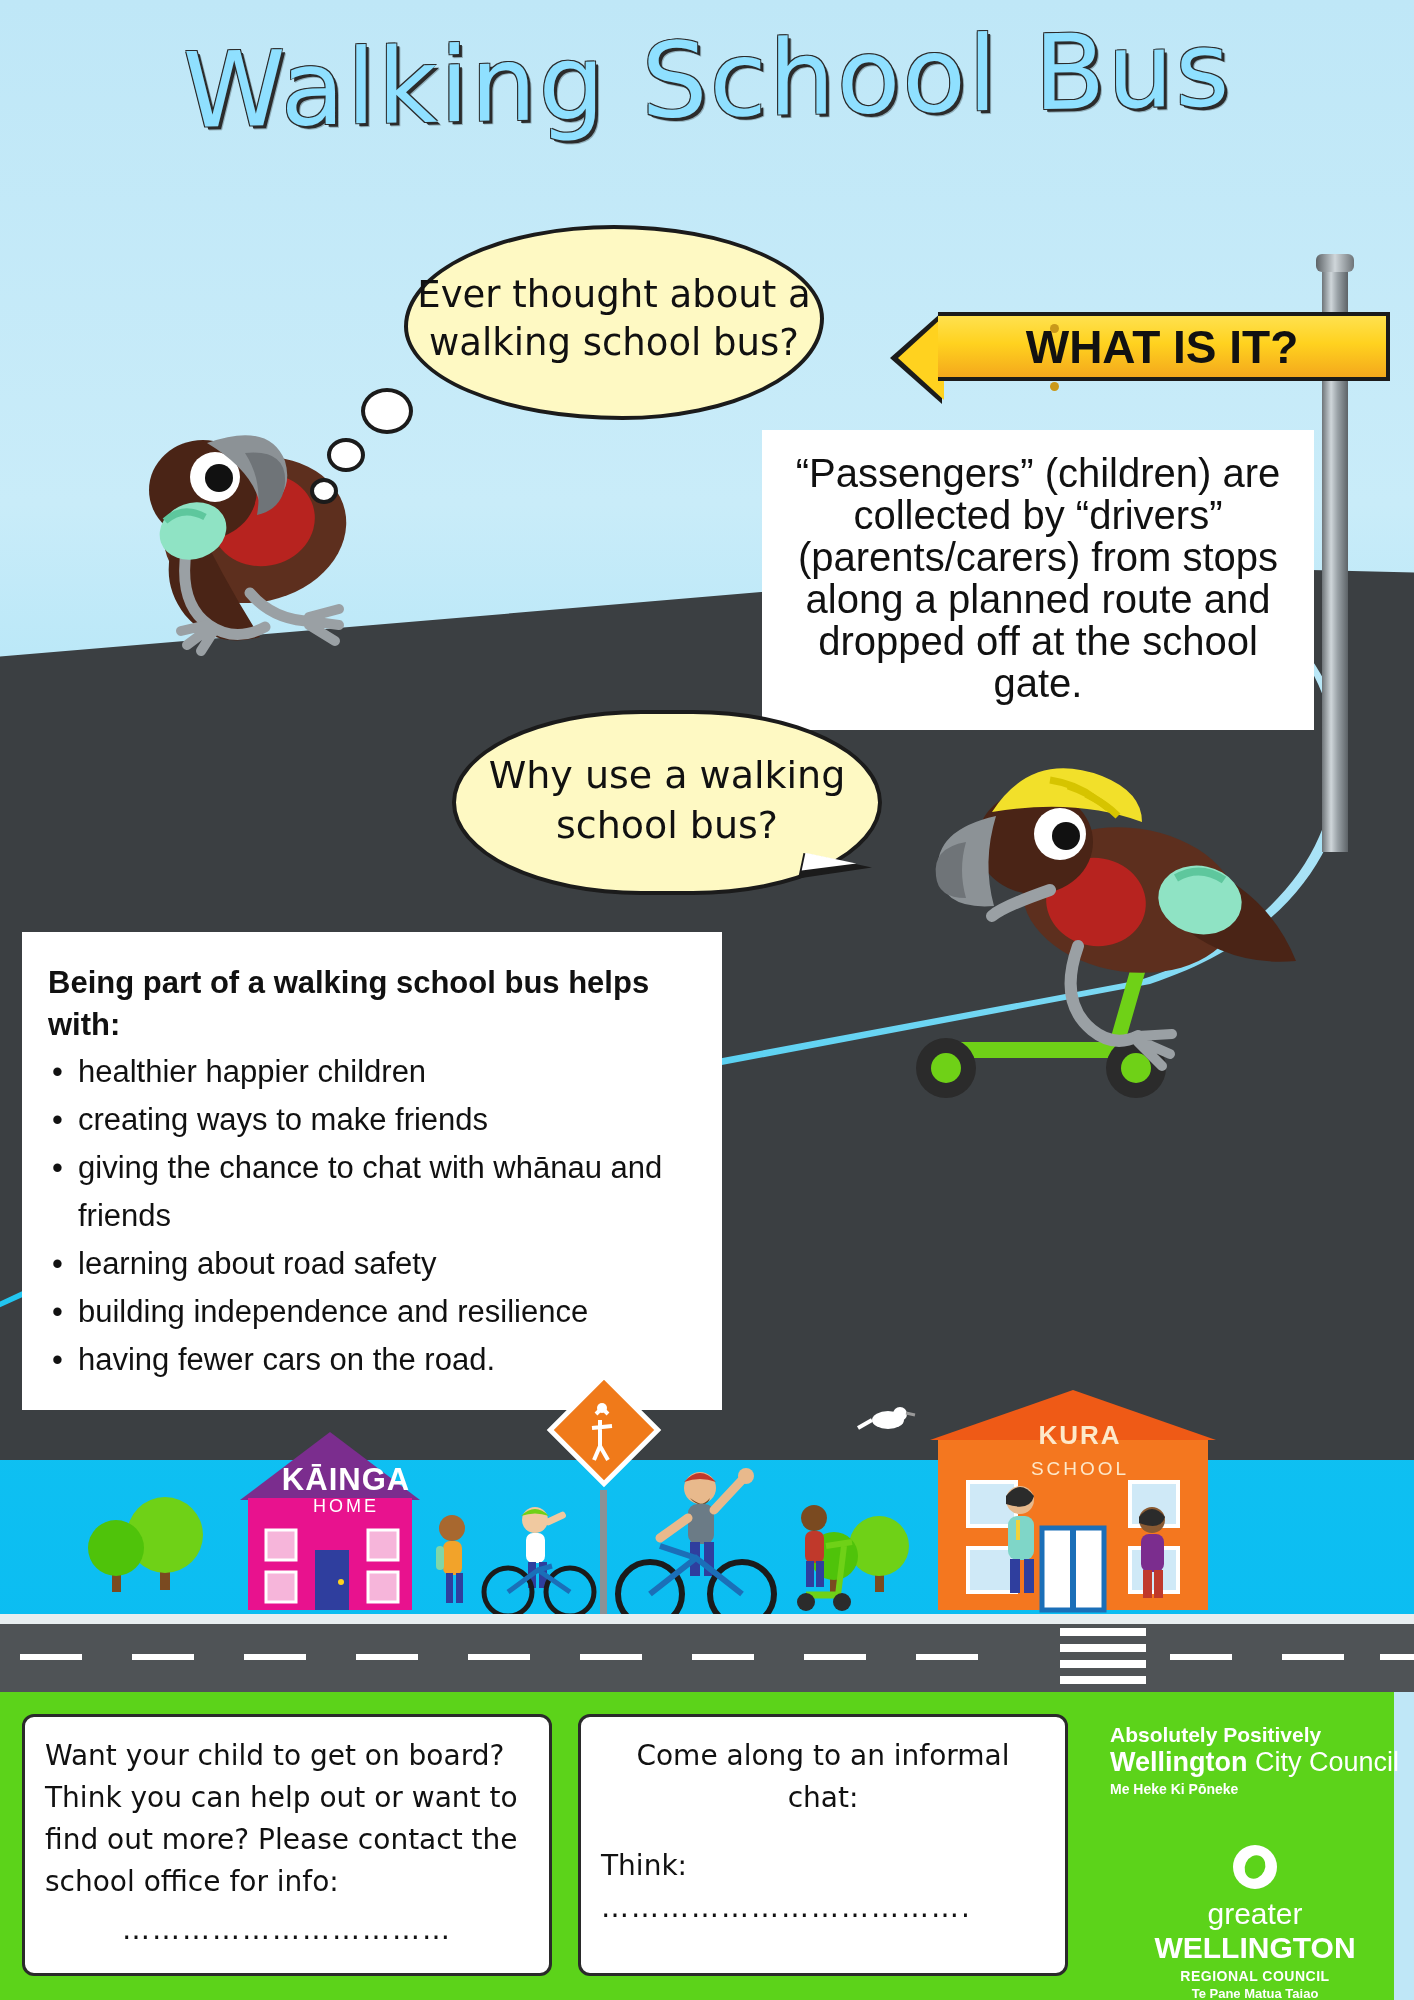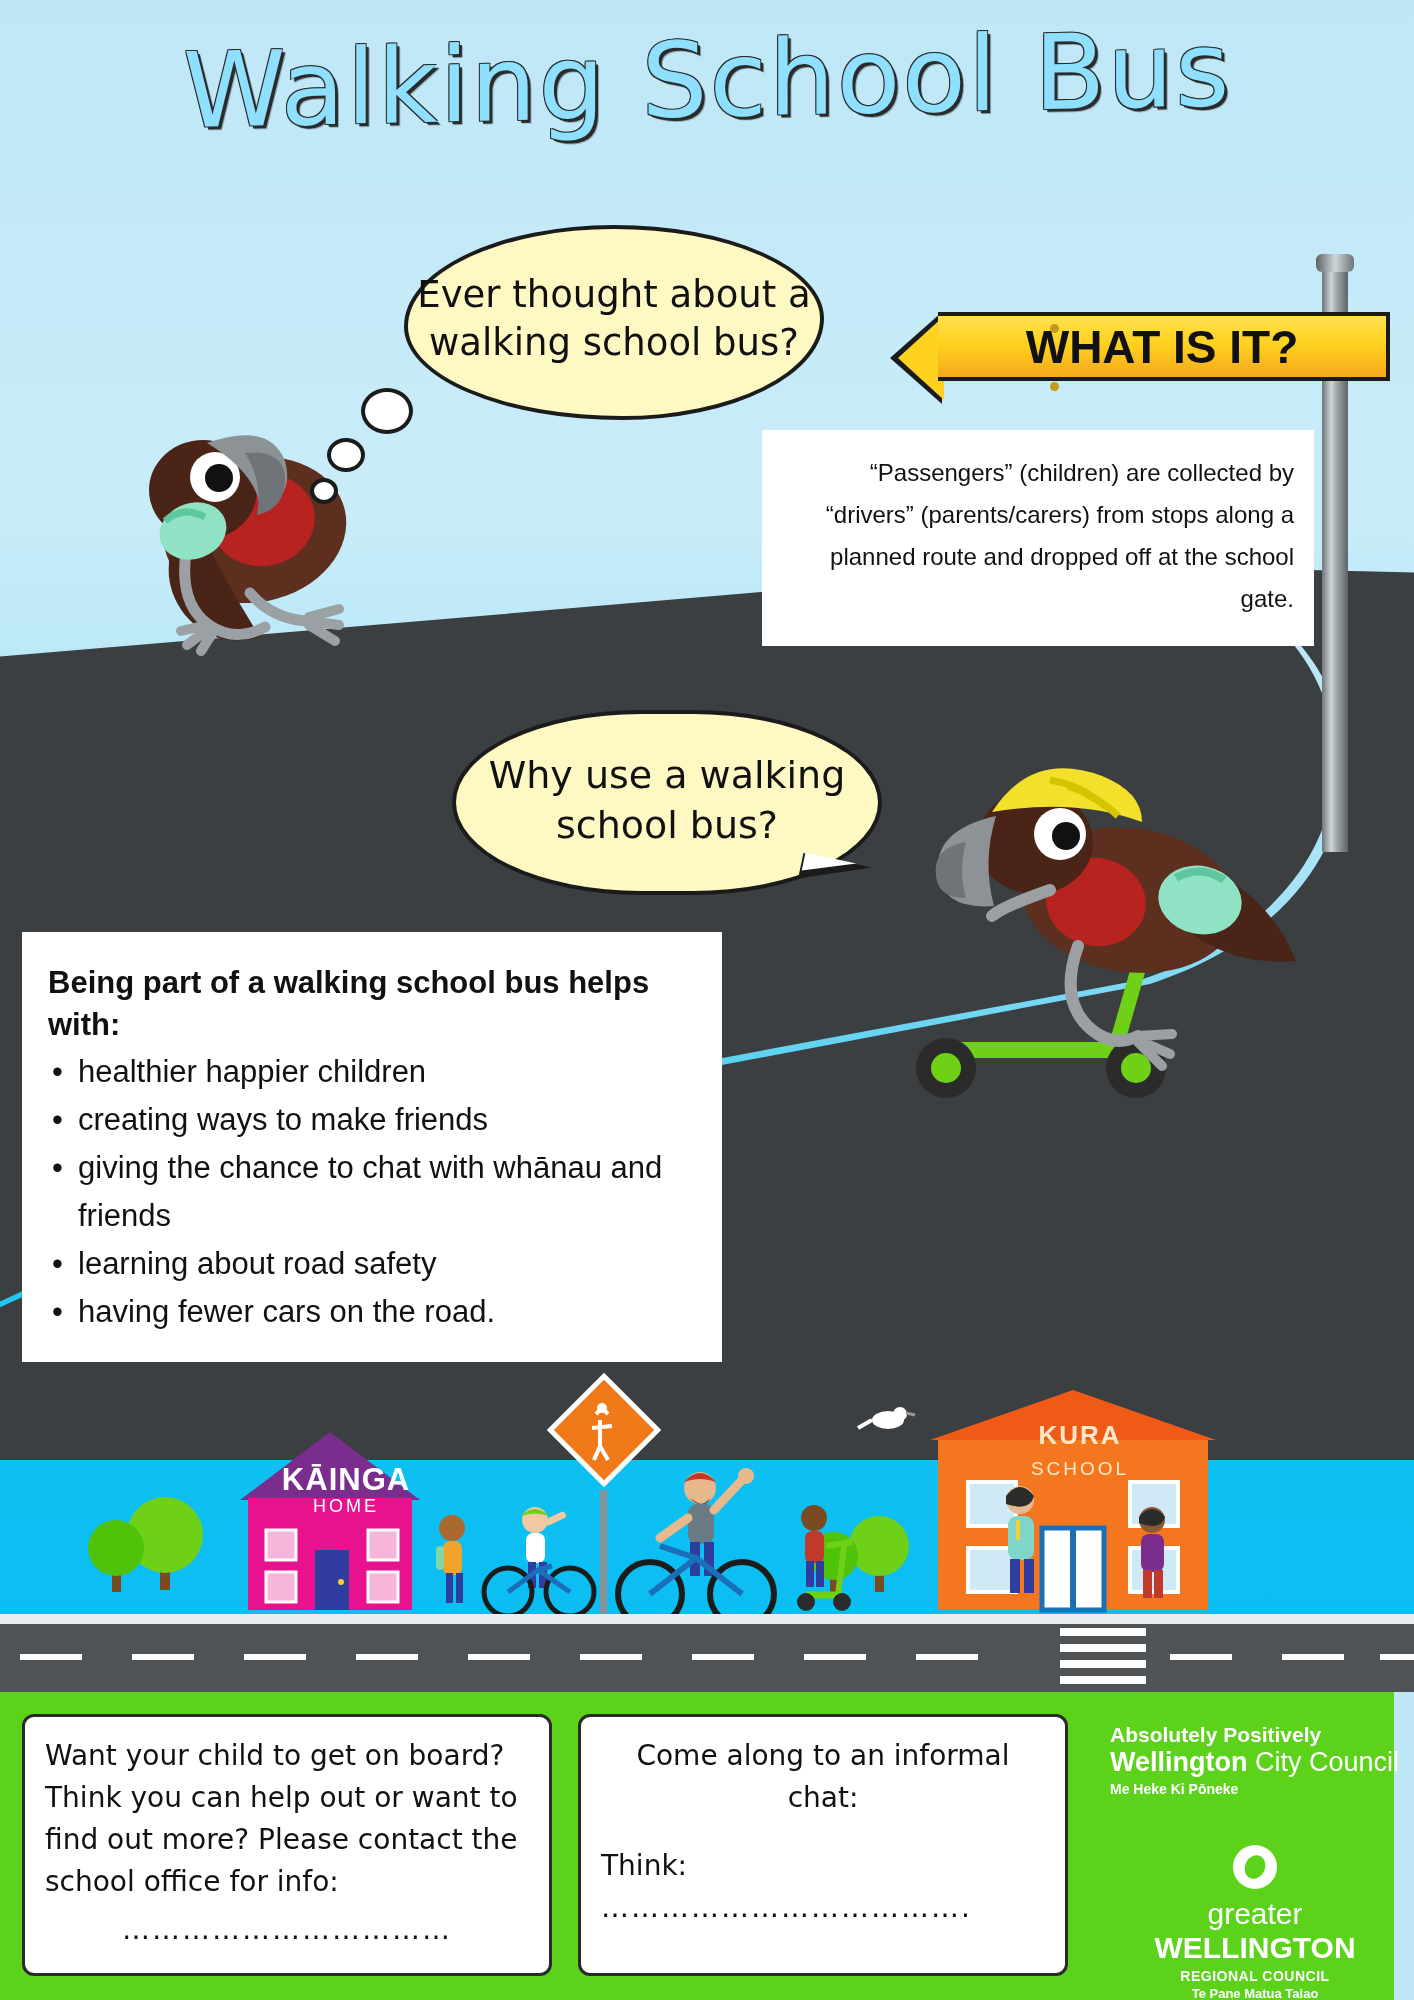--- a/index.html
+++ b/index.html
@@ -91,21 +91,21 @@
   .sign-arrow-in{
     position:absolute;left:8px;top:4px;width:0;height:0;
     border-top:42px solid transparent;border-bottom:42px solid transparent;
     border-right:46px solid #ffd21f;
   }
   .sign-bolt{position:absolute;width:9px;height:9px;border-radius:50%;background:#c9981a;}
   
   .whatbox{
     position:absolute;left:762px;top:430px;width:552px;z-index:6;
     background:#fff;padding:22px 20px 26px;box-sizing:border-box;
-    font-size:24px;line-height:42px;color:#111;text-align:right;
+    font-size:40px;line-height:42px;color:#111;text-align:center;
   }
   .whybox{
     position:absolute;left:22px;top:932px;width:700px;z-index:6;
     background:#fff;padding:30px 26px 26px;box-sizing:border-box;
     font-size:31px;line-height:48px;color:#111;
   }
   .whybox h3{margin:0 0 2px 0;font-size:31px;line-height:42px;font-weight:700;}
   .whybox ul{margin:0;padding:0;list-style:none;}
   .whybox li{position:relative;padding-left:30px;}
   .whybox li:before{content:"•";position:absolute;left:4px;top:0;}
@@ -240,20 +240,21 @@
   <path d="M150 140 q-46 16 -58 26" stroke="#9aa0a4" stroke-width="12" fill="none" stroke-linecap="round"></path>
 </svg>
 
 <div class="whybox">
   <h3>Being part of a walking school bus helps with:</h3>
   <ul>
     <li>healthier happier children</li>
     <li>creating ways to make friends</li>
     <li>giving the chance to chat with whānau and friends</li>
     <li>learning about road safety</li>
+    <li>building independence and resilience</li>
     <li>having fewer cars on the road.</li>
   </ul>
 </div>
 
 <svg style="position:absolute;left:0;top:1370px;width:1414px;height:260px;z-index:7;" viewBox="0 0 1414 260">
 
   <g>
     <rect x="160" y="180" width="10" height="40" fill="#7a4a20"></rect>
     <circle cx="165" cy="165" r="38" fill="#6fd117"></circle>
     <rect x="112" y="190" width="9" height="32" fill="#7a4a20"></rect>

